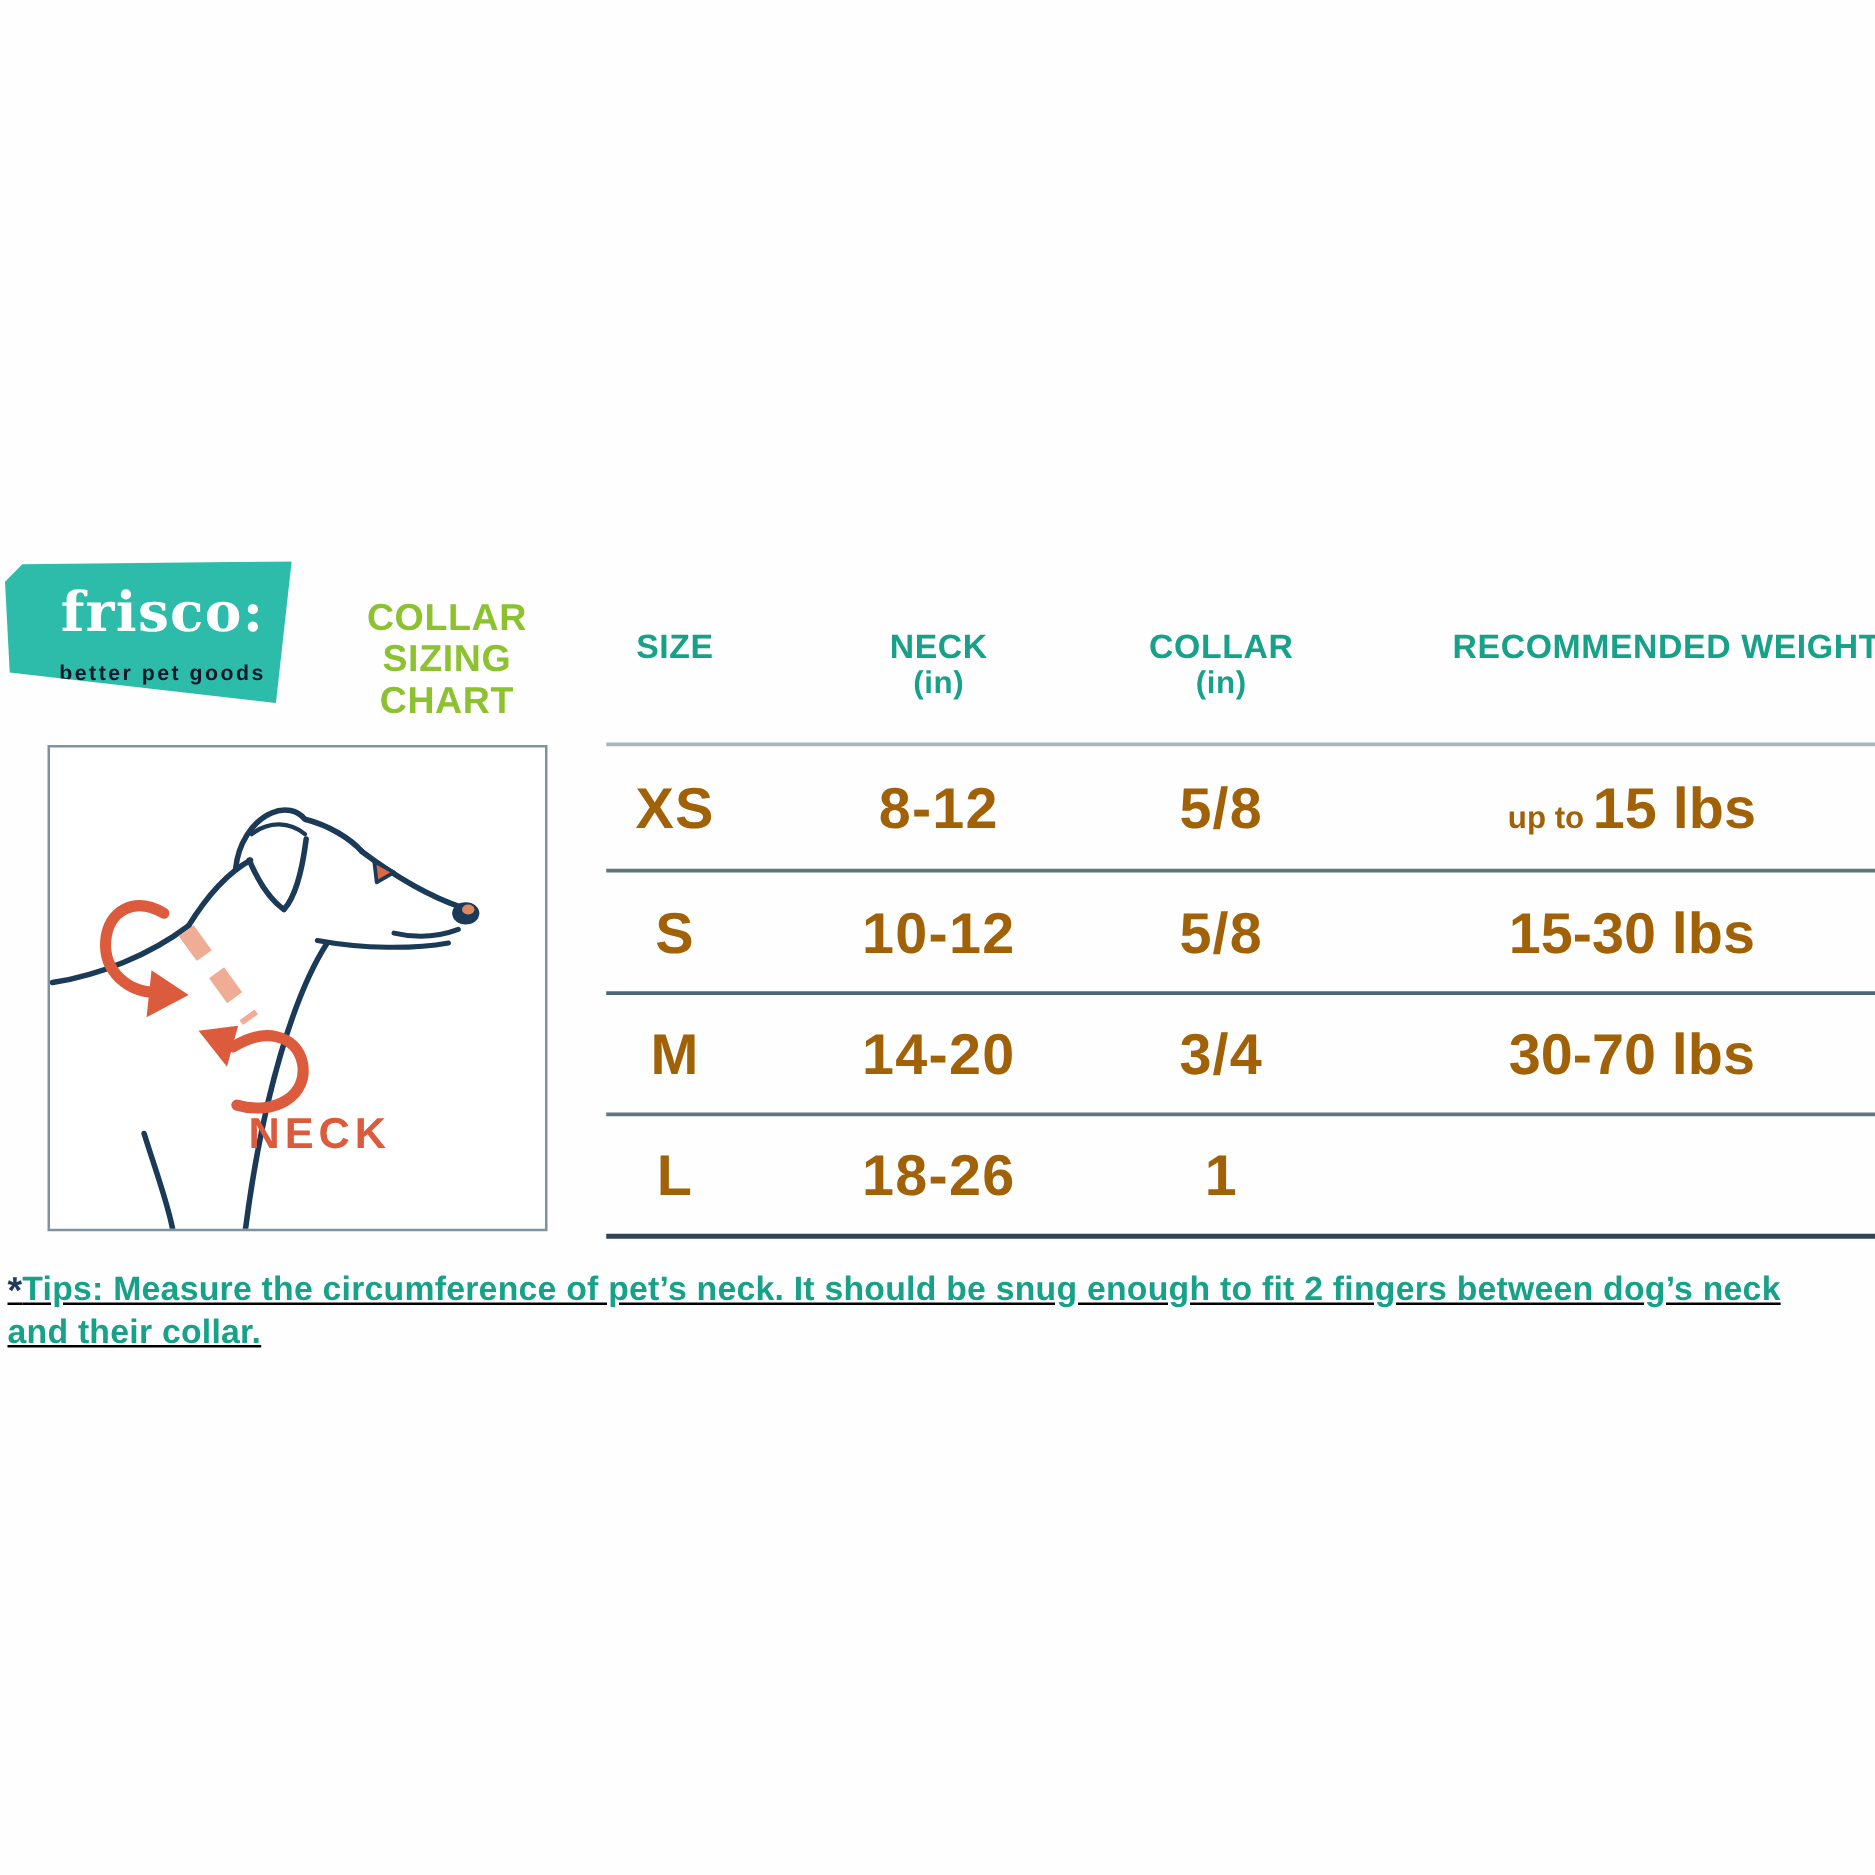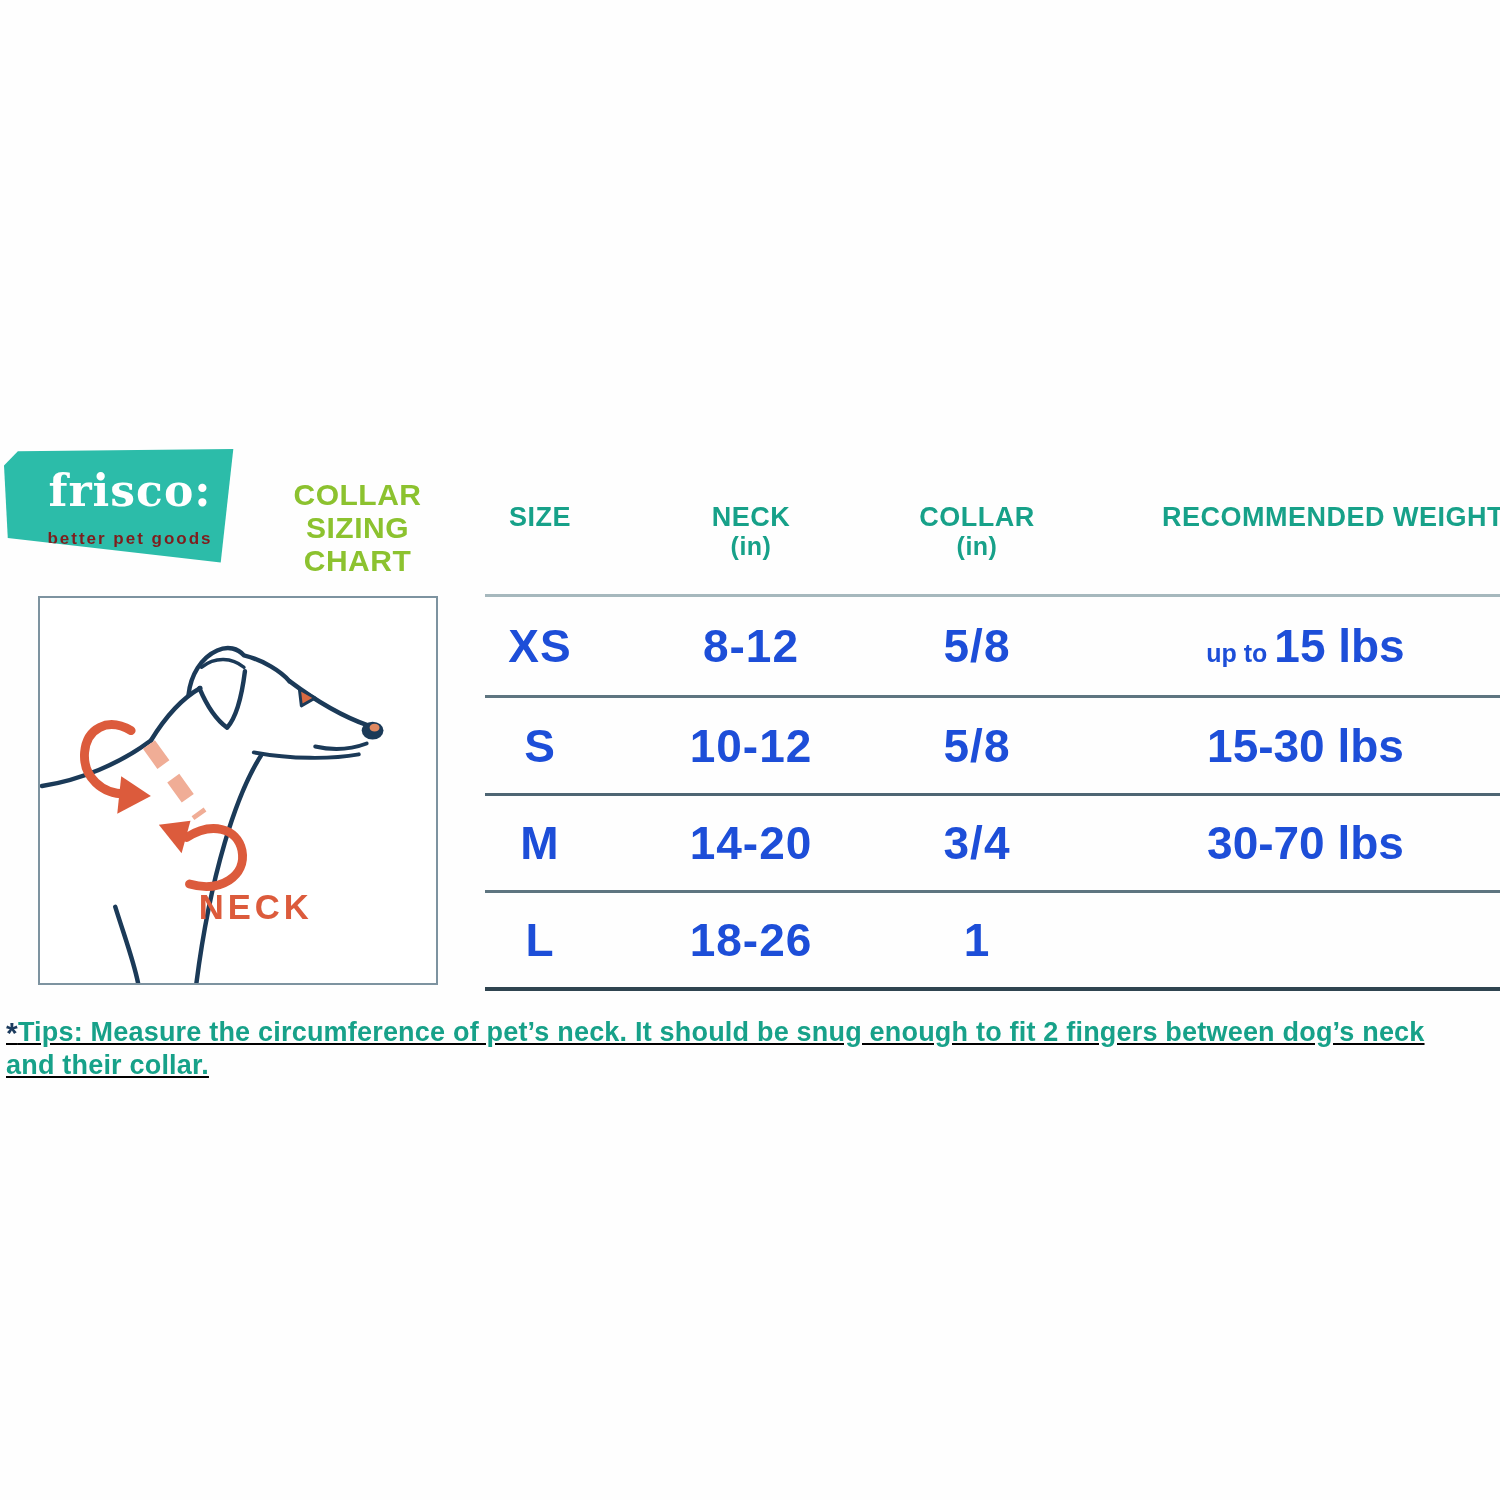--- a/index.html
+++ b/index.html
@@ -13,21 +13,21 @@
     background:#2cbca9;
     clip-path:polygon(5.5% 2%, 91% 0%, 86% 97%, 1.5% 76%, 0% 14%);
     display:flex;flex-direction:column;align-items:center;justify-content:center;
     padding-top:2px;box-sizing:border-box;
   }
   .brand-name{
     font-family:"DejaVu Serif",serif;font-weight:bold;color:#ffffff;
     font-size:44px;line-height:44px;letter-spacing:1px;
   }
   .brand-tagline{
-    font-weight:bold;color:#7f1d1d;font-size:17px;letter-spacing:2px;margin-top:16px;text-align:right;
+    font-weight:bold;color:#0f172a;font-size:17px;letter-spacing:2px;margin-top:16px;text-align:right;
   }
   
   .chart-title{
     position:absolute;left:255px;top:478px;width:205px;text-align:center;
     color:#8cc22f;font-weight:bold;font-size:30px;line-height:33px;letter-spacing:.5px;
   }
   
   .sizing-table{position:absolute;left:485px;top:490px;width:1015px;}
   .trow{
     display:grid;grid-template-columns:110px 280px 140px 485px;
@@ -39,21 +39,21 @@
     color:#17a189;font-weight:bold;font-size:27px;text-align:center;
     line-height:29px;padding-top:13px;letter-spacing:.5px;
   }
   .th .unit{font-size:25px;font-weight:bold;}
   .th-weight{padding-left:55px;}
   .tr1{height:98px;border-bottom:3px solid #5e7580;}
   .tr2{height:95px;border-bottom:3px solid #4e6573;}
   .tr3{height:94px;border-bottom:3px solid #5e7580;}
   .tr4{height:94px;border-bottom:4px solid #2f4450;}
   .td{
-    color:#1d4ed8;font-weight:bold;font-size:46px;text-align:center;letter-spacing:1px;
+    color:#a16207;font-weight:bold;font-size:46px;text-align:center;letter-spacing:1px;
   }
   .td-weight{font-size:46px;letter-spacing:0;}
   .td-weight .prefix{font-size:25px;letter-spacing:0;}
   
   .dog-box{
     position:absolute;left:38px;top:596px;width:400px;height:389px;
     border:2px solid #7d93a0;box-sizing:border-box;background:#fff;
   }
   .dog-box svg{display:block;width:100%;height:100%;}
   

